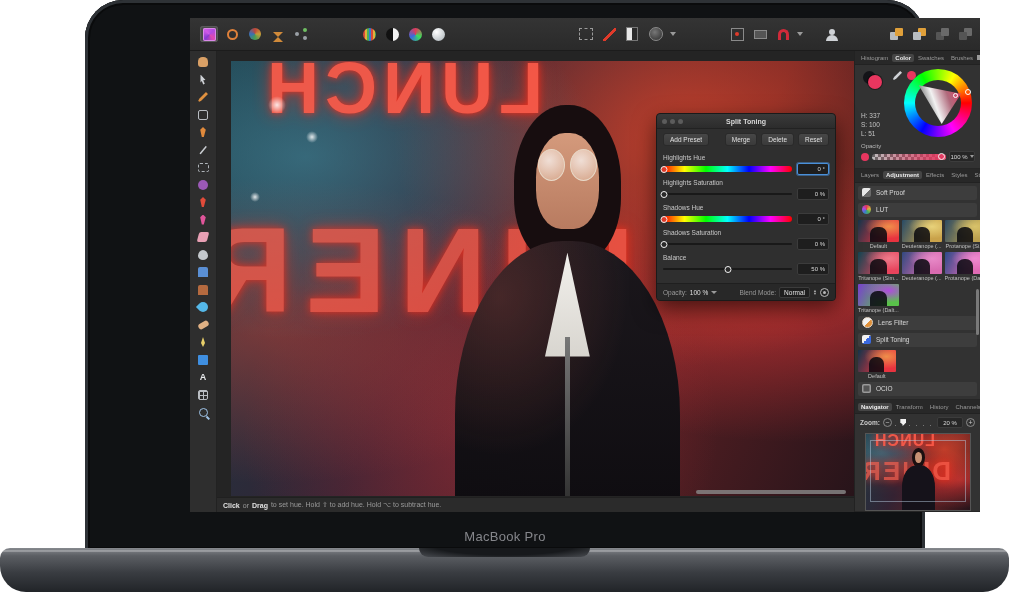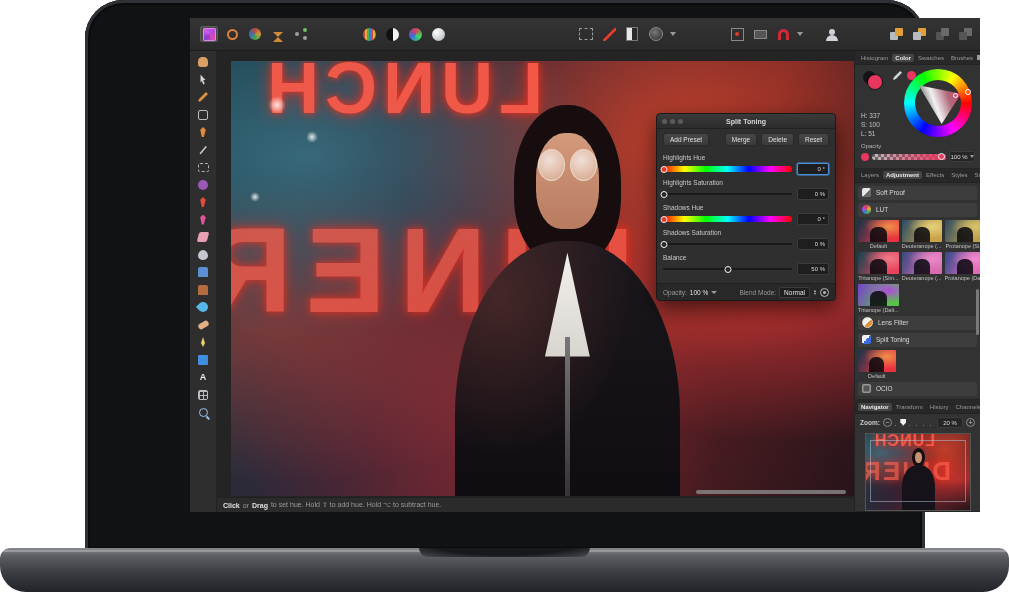--- a/index.html
+++ b/index.html
@@ -638,19 +638,20 @@
                   <div class="mini-body"></div>
               </div>
               <div class="nav-vp"></div>
             </div>
           </div>
 
         </div>
       </div>
     </div>
 
+    <div class="brand">MacBook Pro</div>
   </div>
 
   <div class="base">
     <div class="base-line"></div>
     <div class="base-notch"></div>
   </div>
 </div>
 
 </body></html>

